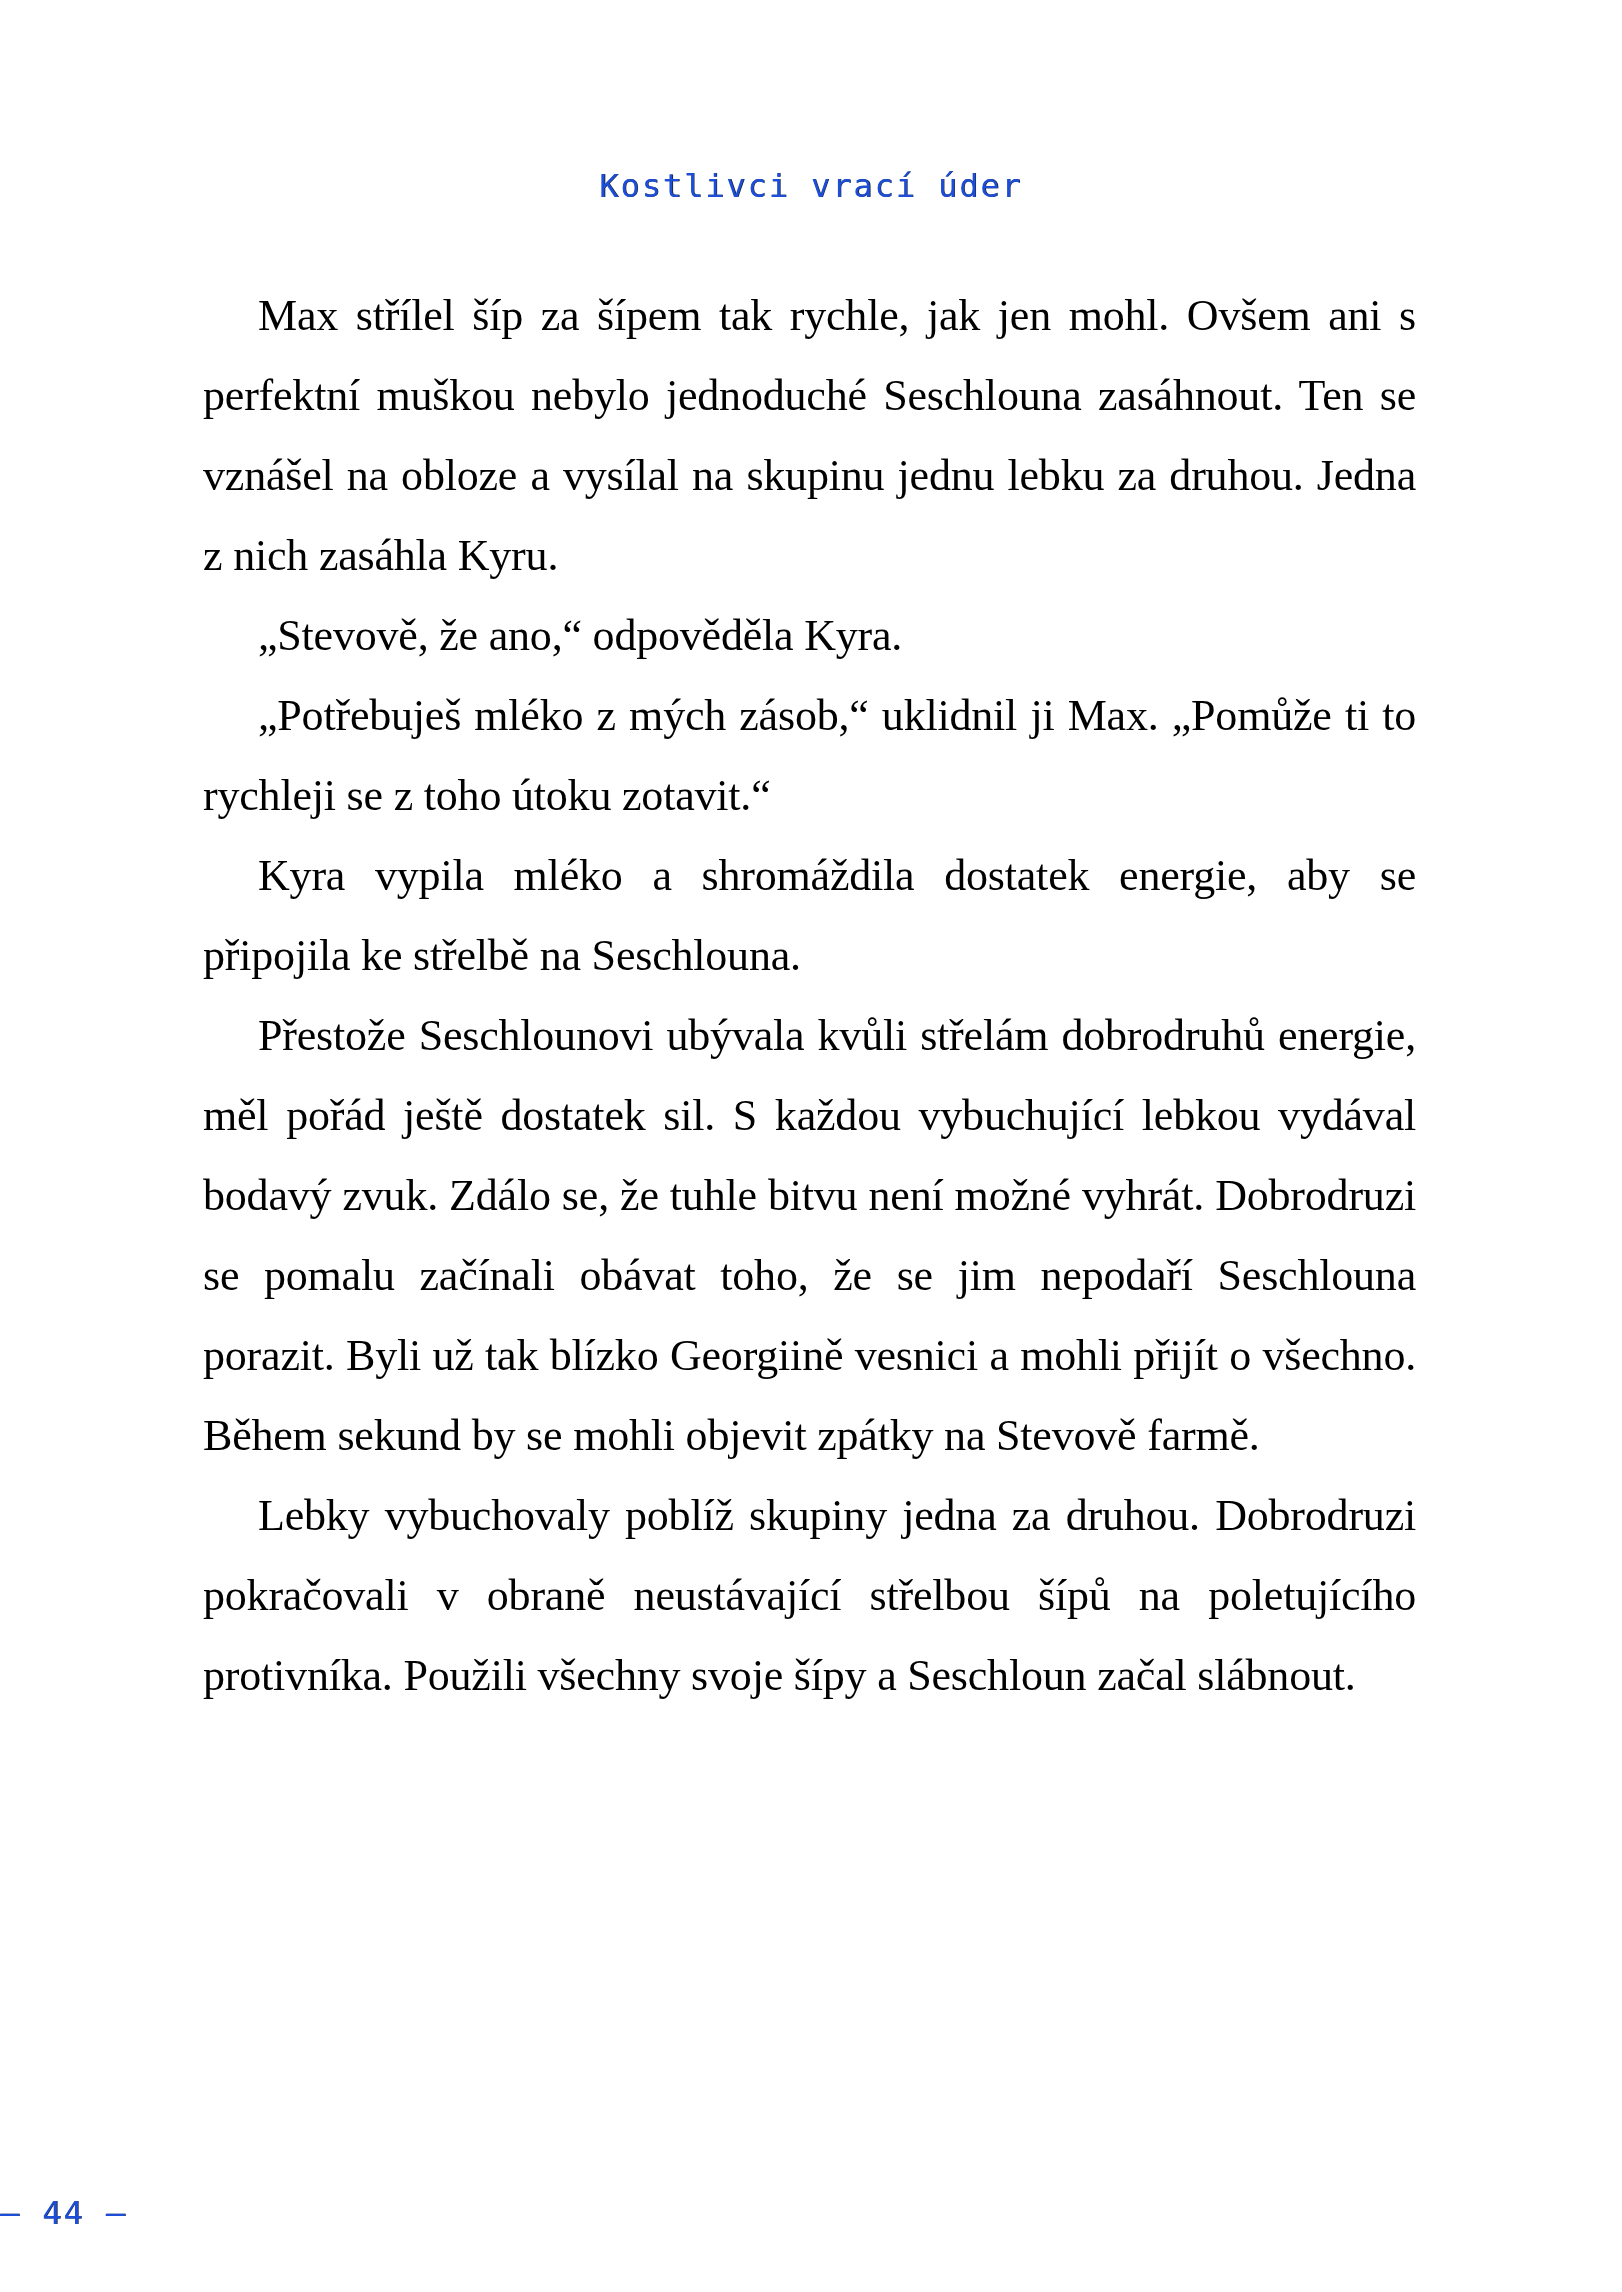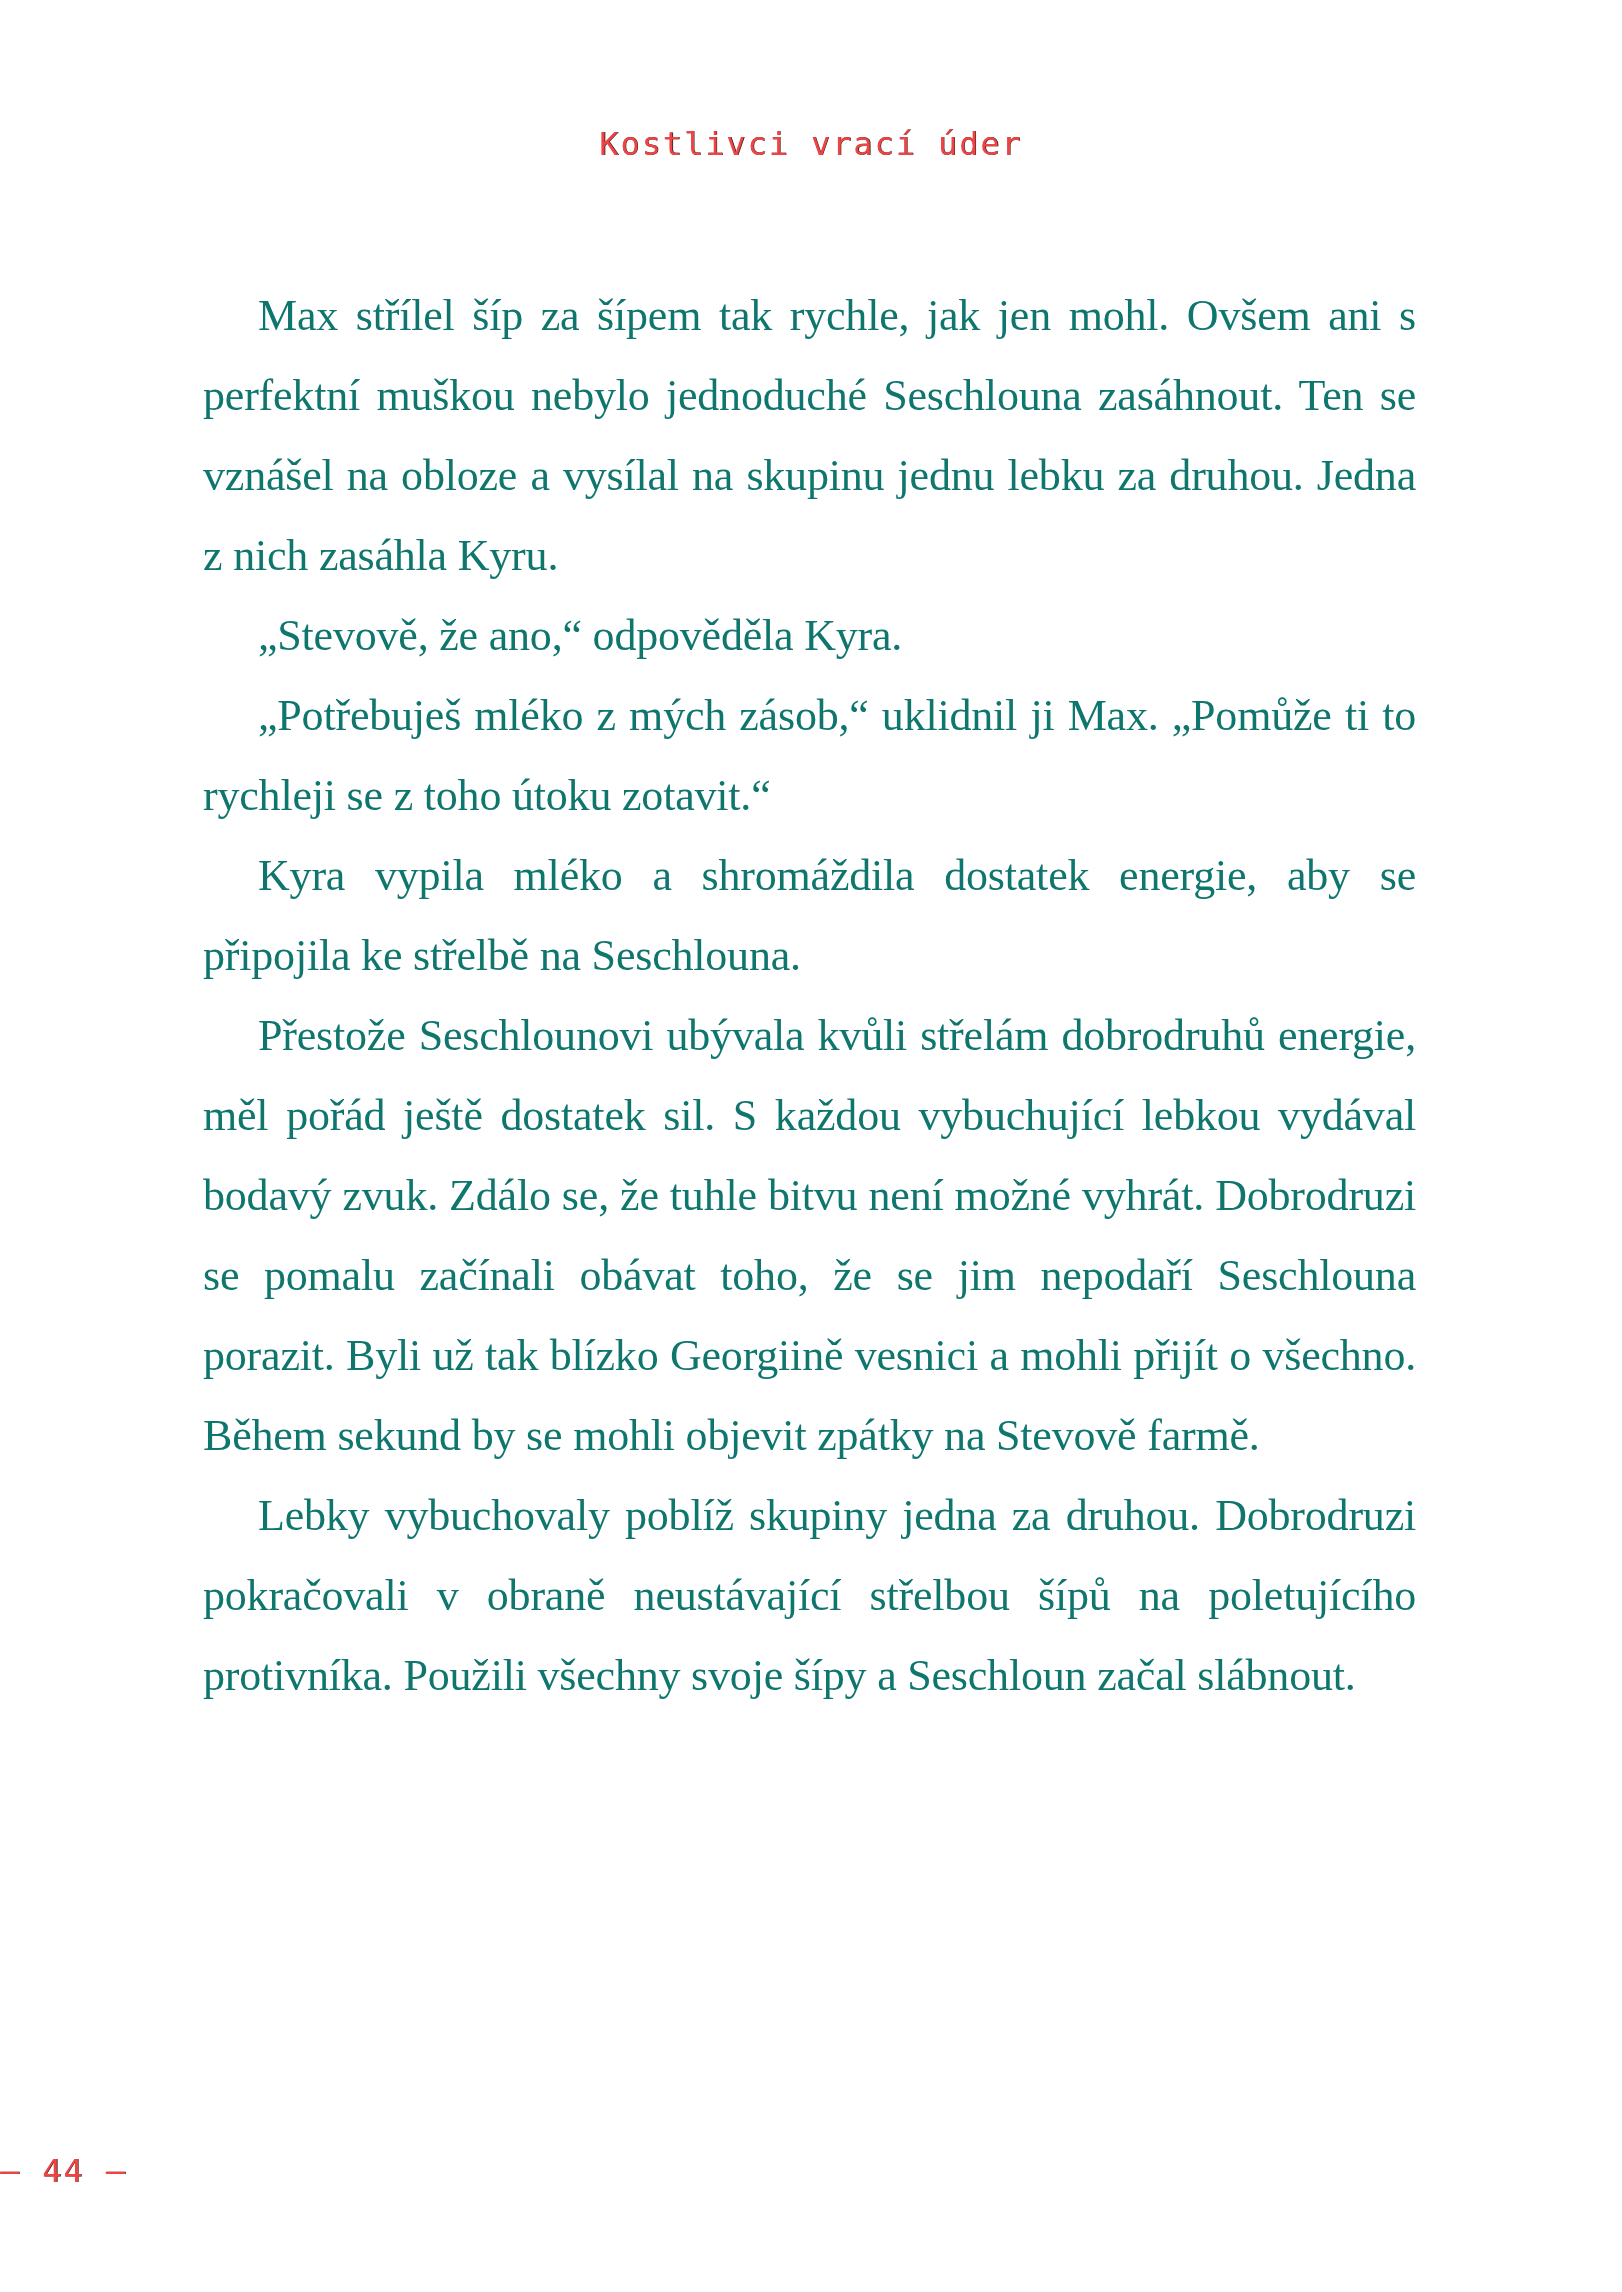--- a/index.html
+++ b/index.html
@@ -9,41 +9,42 @@
   }
   body {
     position: relative;
     width: 1622px;
     height: 2292px;
     overflow: hidden;
     font-family: "Liberation Serif", "DejaVu Serif", serif;
   }
   .pixel-font {
     font-family: "DejaVu Sans Mono", "Liberation Mono", monospace;
-    color: #ef4444;
+    color: #1d4ed8;
     font-weight: normal;
+    margin-top: 42px;
   }
   .running-header {
     position: absolute;
     top: 123px;
     left: 0;
     width: 1622px;
     text-align: center;
     font-size: 32px;
     letter-spacing: 1.9px;
     line-height: 42px;
     
     text-shadow: 0.6px 0 0 #1a1a1a;
   }
   .text-block {
     position: absolute;
     top: 276px;
     left: 203px;
     width: 1213px;
-    color: #0f766e;
+    color: #000000;
   }
   .body-par {
     margin: 0;
     padding: 0;
     font-size: 44px;
     line-height: 80px;
     text-align: justify;
     text-indent: 55px;
     letter-spacing: -0.2px;
     hyphens: none;

